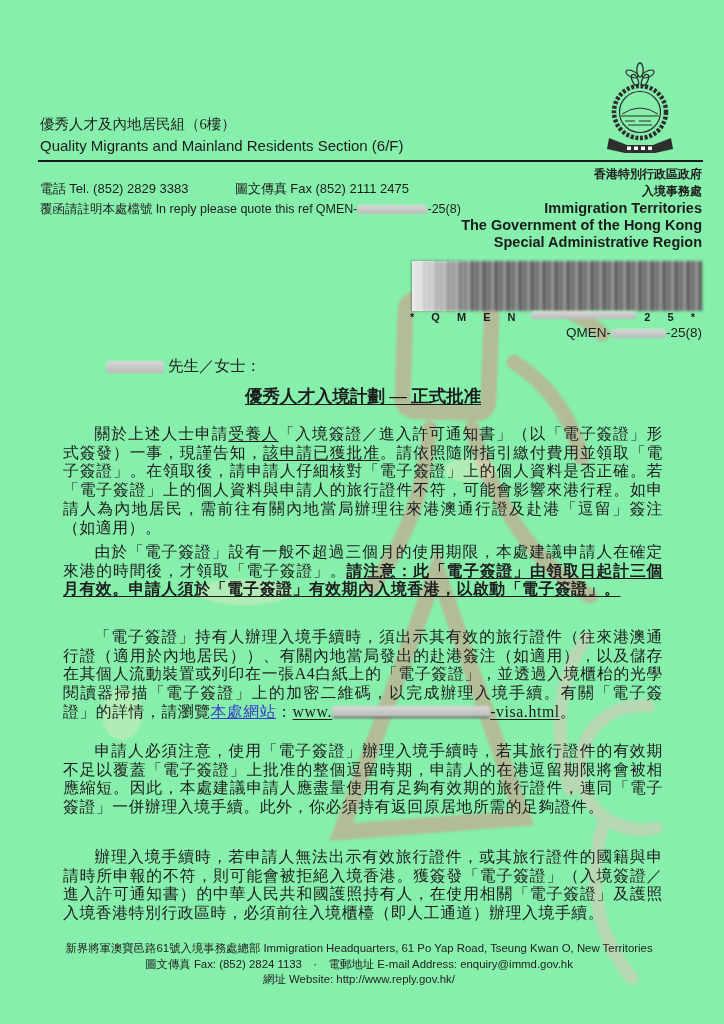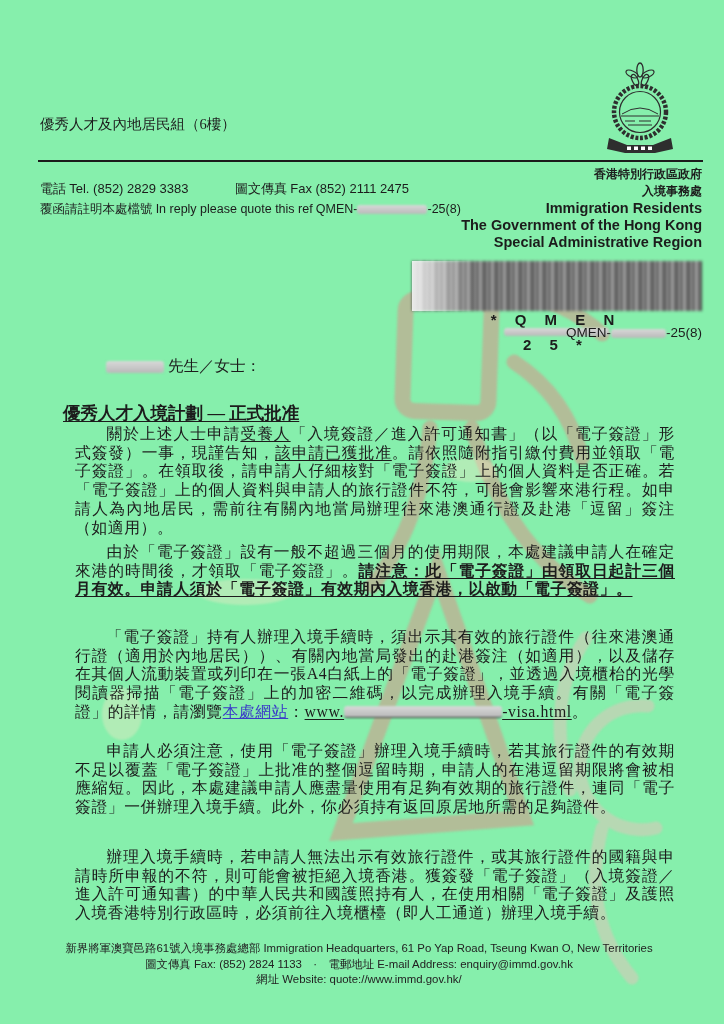--- a/index.html
+++ b/index.html
@@ -24,37 +24,37 @@
   .gov-block .zh{font-size:12px;}
   .gov-block .en{font-size:14.5px;}
 
   .emblem{left:597px;top:62px;}
 
   .barcode{left:412px;top:261px;width:290px;height:50px;
     background:repeating-linear-gradient(90deg,#4a4a4a 0 2px,#9a9a9a 2px 4px,#636363 4px 7px,#adadad 7px 9px,#777 9px 12px);
     filter:blur(1.5px);}
   .barcode-fade{left:412px;top:261px;width:290px;height:50px;
     background:linear-gradient(90deg,rgba(255,255,255,.85),rgba(255,255,255,0) 22%);}
-  .bc-label{left:410px;top:311px;width:292px;display:flex;justify-content:space-between;align-items:center;
-    font-size:15px;font-weight:bold;letter-spacing:7px;font-family:"Liberation Sans",sans-serif;flex-direction:column;}
+  .bc-label{left:410px;top:311px;width:292px;display:flex;justify-content:space-between;
+    font-size:11px;font-weight:bold;letter-spacing:7px;font-family:"Liberation Sans",sans-serif;}
   .bc-ref{left:412px;top:325px;width:290px;text-align:right;font-size:13.5px;
     font-family:"Liberation Sans",sans-serif;}
 
   .redact{display:inline-block;background:linear-gradient(180deg,#d9d9d9,#b9b9b9);
     border-radius:3px;filter:blur(1px);vertical-align:-1px;}
   .r-hdr{width:70px;height:9px;}
   .r-bc{width:105px;height:8px;}
   .r-bcref{width:55px;height:9px;vertical-align:-1px;}
   .r-name{width:58px;height:12px;vertical-align:-2px;}
   .r-url{width:158px;height:11px;vertical-align:-1px;border-bottom:1px solid #333;}
 
   .salutation{left:63px;top:356px;font-size:15.5px;padding-left:43px;}
-  .title{left:63px;top:384px;width:600px;text-align:left;font-size:17.5px;margin-top:17px;}
+  .title{left:63px;top:384px;width:600px;text-align:center;font-size:17.5px;}
   .para{width:600px;font-size:15.8px;line-height:18.7px;letter-spacing:0.6px;
-        text-align:justify;text-indent:2em;margin-left:12px;}
+        text-align:justify;text-indent:2em;}
   .p1{left:63px;top:425px;}
   .p2{left:63px;top:543px;}
   .p3{left:63px;top:628px;}
   .p4{left:63px;top:742px;}
   .p5{left:63px;top:848px;}
 
   .footer{left:0;top:941px;width:680px;text-align:center;font-size:11.4px;line-height:15.5px;
     font-family:"Liberation Sans","DejaVu Sans",sans-serif;color:#222;padding-left:19px;}
 </style>
 </head>
@@ -80,20 +80,21 @@
       <ellipse cx="245" cy="592" rx="48" ry="13"></ellipse>
       <ellipse cx="122" cy="714" rx="20" ry="26"></ellipse>
       <ellipse cx="470" cy="470" rx="26" ry="12"></ellipse>
     </g>
   </svg>
 
   <div class="content">
 
     <div class="abs hdr-left">
       <div>優秀人才及內地居民組（6樓）</div>
+      <div class="sans en">Quality Migrants and Mainland Residents Section (6/F)</div>
     </div>
 
     <svg class="abs emblem" width="86" height="96" viewBox="0 0 86 96">
       <g fill="none" stroke="#2e2e2e">
         <ellipse cx="43" cy="8" rx="3.2" ry="7" stroke-width="1.3"></ellipse>
         <ellipse cx="35" cy="12" rx="3" ry="6.5" stroke-width="1.3" transform="rotate(-65 35 12)"></ellipse>
         <ellipse cx="51" cy="12" rx="3" ry="6.5" stroke-width="1.3" transform="rotate(65 51 12)"></ellipse>
         <ellipse cx="38" cy="18" rx="2.8" ry="6" stroke-width="1.3" transform="rotate(-25 38 18)"></ellipse>
         <ellipse cx="48" cy="18" rx="2.8" ry="6" stroke-width="1.3" transform="rotate(25 48 18)"></ellipse>
         <circle cx="43" cy="50" r="26" stroke-width="4.5" stroke-dasharray="3 1.7"></circle>
@@ -123,21 +124,21 @@
     </div>
     <div class="abs ref-row">
       <span class="serif">覆函請註明本處檔號</span>
       <span class="sans">In reply please quote this ref</span>
       <span class="sans">QMEN-</span><span class="redact r-hdr"></span><span class="sans">-25(8)</span>
     </div>
 
     <div class="abs gov-block">
       <div class="zh">香港特別行政區政府</div>
       <div class="zh">入境事務處</div>
-      <div class="sans en">Immigration Residents</div>
+      <div class="sans en">Immigration Territories</div>
       <div class="sans en">The Government of the Hong Kong</div>
       <div class="sans en">Special Administrative Region</div>
     </div>
 
     <div class="abs barcode"></div>
     <div class="abs barcode-fade"></div>
     <div class="abs bc-label">
       <span>* Q M E N</span>
       <span class="redact r-bc"></span>
       <span>2 5 *</span>
@@ -161,17 +162,17 @@
 
     <div class="abs para p3"><span>「電子簽證」持有人辦理入境手續時，須出示其有效的旅行證件（往來港澳通行證（適用於內地居民））、有關內地當局發出的赴港簽注（如適用），以及儲存在其個人流動裝置或列印在一張A4白紙上的「電子簽證」，並透過入境櫃枱的光學閱讀器掃描「電子簽證」上的加密二維碼，以完成辦理入境手續。有關「電子簽證」的詳情，請瀏覽</span><span class="link">本處網站</span><span>：</span><span class="u">www.</span><span class="redact r-url"></span><span class="u">-visa.html</span><span>。</span></div>
 
     <div class="abs para p4"><span>申請人必須注意，使用「電子簽證」辦理入境手續時，若其旅行證件的有效期不足以覆蓋「電子簽證」上批准的整個逗留時期，申請人的在港逗留期限將會被相應縮短。因此，本處建議申請人應盡量使用有足夠有效期的旅行證件，連同「電子簽證」一併辦理入境手續。此外，你必須持有返回原居地所需的足夠證件。</span></div>
 
     <div class="abs para p5"><span>辦理入境手續時，若申請人無法出示有效旅行證件，或其旅行證件的國籍與申請時所申報的不符，則可能會被拒絕入境香港。獲簽發「電子簽證」（入境簽證／進入許可通知書）的中華人民共和國護照持有人，在使用相關「電子簽證」及護照入境香港特別行政區時，必須前往入境櫃檯（即人工通道）辦理入境手續。</span></div>
 
     <div class="abs footer">
       <div>新界將軍澳寶邑路61號入境事務處總部 Immigration Headquarters, 61 Po Yap Road, Tseung Kwan O, New Territories</div>
       <div>圖文傳真 Fax: (852) 2824 1133　·　電郵地址 E-mail Address: enquiry@immd.gov.hk</div>
-      <div>網址 Website: quote://www.immd.gov.hk/</div>
+      <div>網址 Website: http://www.reply.gov.hk/</div>
     </div>
 
   </div>
 </div>
 
 </body></html>

